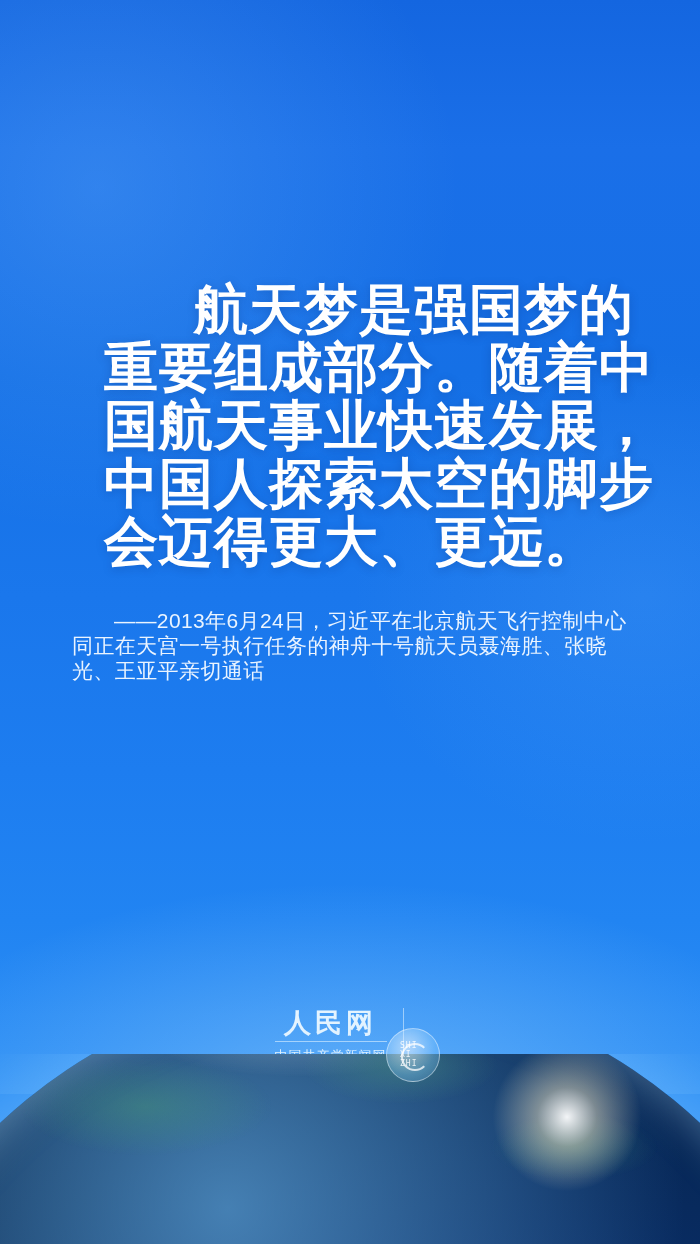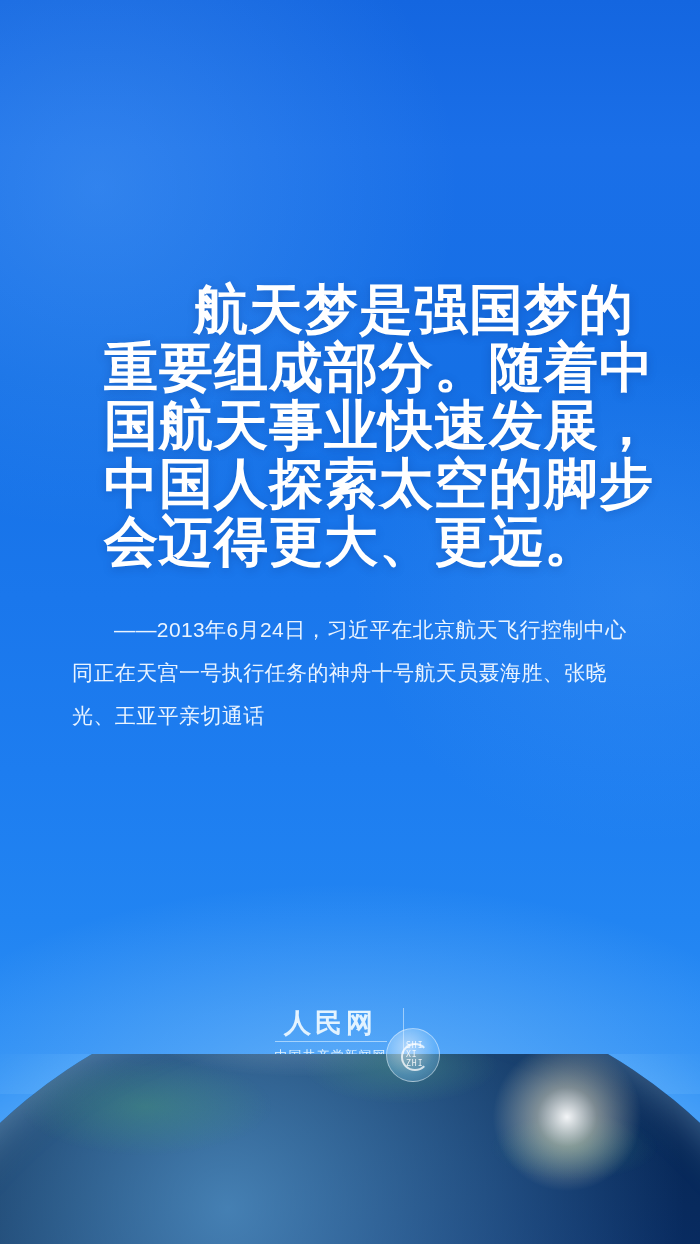--- a/index.html
+++ b/index.html
@@ -70,21 +70,21 @@
 
   
   .attribution {
     position: absolute;
     left: 72px;
     top: 608px;
     width: 560px;
     color: #eaf4ff;
     font-family: "Liberation Sans", sans-serif;
     font-size: 21px;
-    line-height: 43px;
+    line-height: 25px;
     letter-spacing: 0.4px;
     text-indent: 42px;
     font-weight: 400;
   }
 
   
   .logo-row {
     position: absolute;
     left: 0;
     right: 0;
@@ -139,21 +139,21 @@
     font-family: "DejaVu Serif", "Liberation Serif", serif;
     font-size: 36px;
     font-weight: 700;
     color: #ffffff;
     letter-spacing: 2px;
     font-style: italic;
   }
   .logo-shixi .sx-en {
     position: absolute;
     z-index: 3;
-    right: 2px;
+    right: 8px;
     bottom: 16px;
     font-family: "DejaVu Sans Mono", monospace;
     font-size: 8px;
     color: rgba(255,255,255,0.85);
     letter-spacing: 1px;
   }
   .logo-shixi .sx-circle {
     position: absolute;
     z-index: 1;
     right: -14px;

